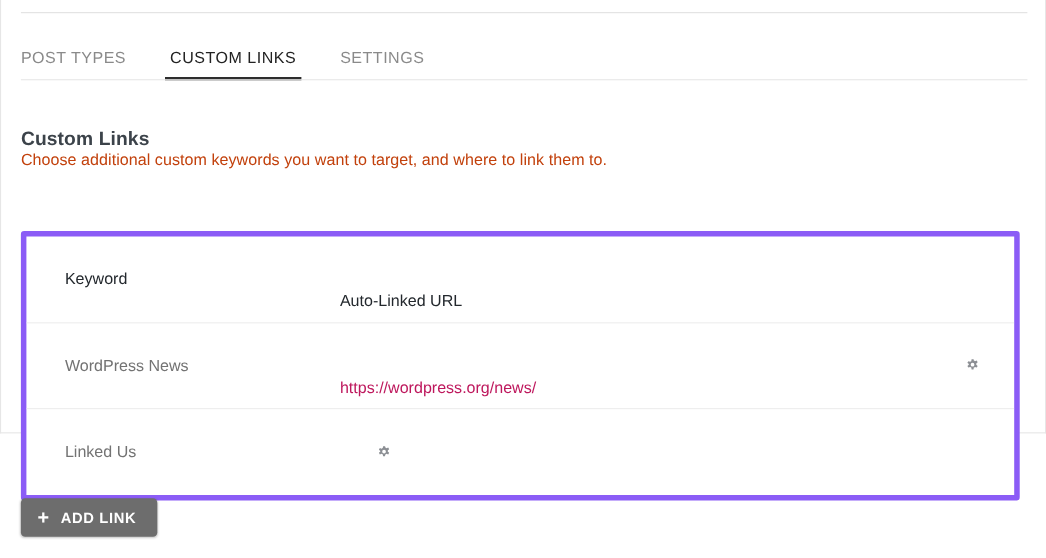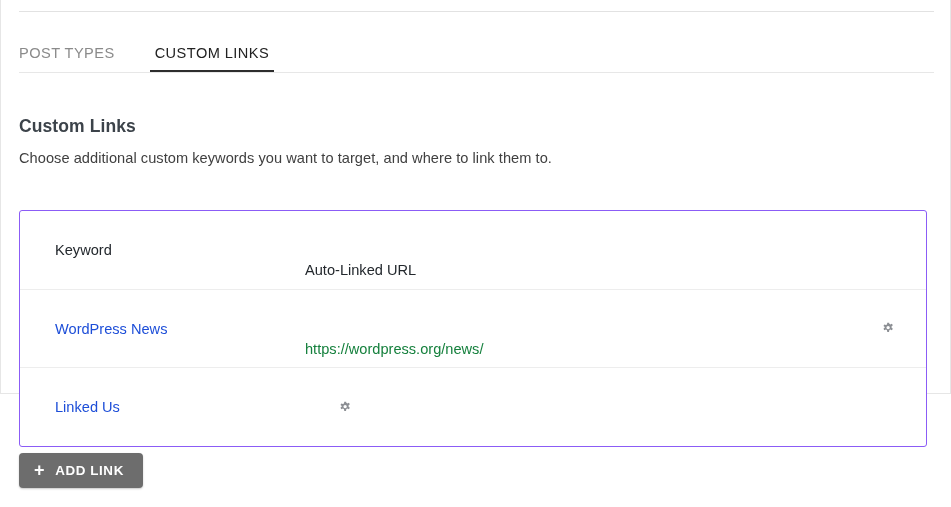--- a/index.html
+++ b/index.html
@@ -88,66 +88,66 @@
     left: 18px;
     top: 116px;
     font-size: 17.5px;
     font-weight: bold;
     color: #3c434a;
     letter-spacing: 0.1px;
   }
   .section-desc {
     position: absolute;
     left: 18px;
-    top: 150px;
-    font-size: 14.6px;
-    color: #404040;
+    top: 138px;
+    font-size: 14.6px;
+    color: #c2410c;
     letter-spacing: 0.05px;
   }
 
   
   .table-card {
     position: absolute;
     left: 18px;
     top: 210px;
     width: 908px;
-    border: 1px solid #8b5cf6;
+    border: 5px solid #8b5cf6;
     border-radius: 3px;
     background: #ffffff;
     overflow: hidden;
   }
   .row {
     display: flex;
     align-items: center;
     height: 78px;
     border-bottom: 1px solid #ededed;
   }
   .row:last-child { border-bottom: none; }
   .row.header { height: 79px; }
 
   .cell-keyword {
     width: 285px;
     padding-left: 35px;
     font-size: 14.6px;
-    color: #1d4ed8;
+    color: #737373;
   }
   .row.header .cell-keyword {
     color: #23282d;
   }
   .cell-url {
     flex: 1 1 auto;
     font-size: 14.6px;
     color: #3c434a;
     margin-top: 40px;
   }
   .row.header .cell-url {
     color: #23282d;
   }
   .cell-url a {
-    color: #15803d;
+    color: #be185d;
     text-decoration: none;
   }
   .cell-action {
     width: 78px;
     display: flex;
     align-items: center;
     justify-content: center;
   }
   .gear {
     display: block;
@@ -189,20 +189,21 @@
 </head>
 <body>
 
 <div class="panel">
 
   <div class="top-rule"></div>
 
   <div class="tabs">
     <button class="tab">POST TYPES</button>
     <button class="tab active">CUSTOM LINKS</button>
+    <button class="tab">SETTINGS</button>
   </div>
   <div class="tabs-rule"></div>
 
   <div class="section-title">Custom Links</div>
   <div class="section-desc">Choose additional custom keywords you want to target, and where to link them to.</div>
 
   <div class="table-card">
 
     <div class="row header">
       <div class="cell-keyword">Keyword</div>

